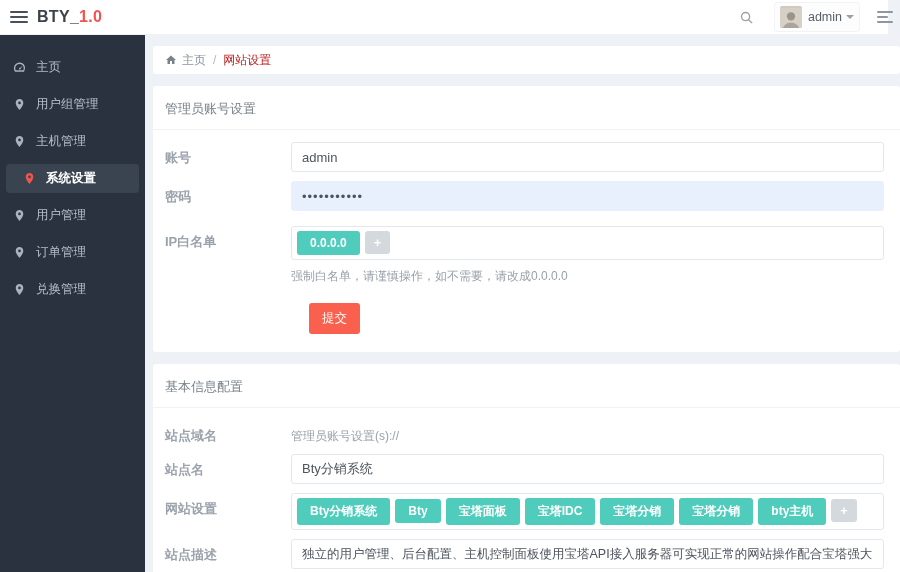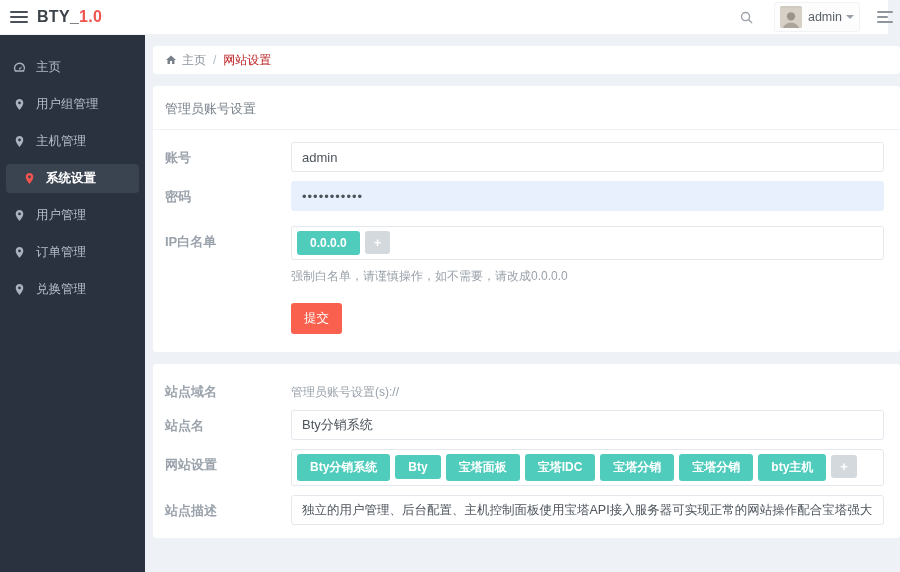--- a/index.html
+++ b/index.html
@@ -56,21 +56,21 @@
   .row-gap-lg { margin-bottom:15px; }
 
   .tagbox { width:100%; min-height:33px; border:1px solid #e4e8ed; border-radius:3px; background:#fff; padding:4px 20px 0 5px; }
   .tag { display:inline-block; background:#4fccbc; color:#ffffff; font-size:12px; font-weight:600;
          padding:5px 13px; border-radius:3px; margin:0 5px 4px 0; cursor:pointer; }
   .add-btn { display:inline-block; background:#d4d9dd; color:#ffffff; font-size:13px; font-weight:bold;
              padding:4px 9px; border-radius:3px; margin:0 5px 4px 0; cursor:pointer; line-height:15px; }
 
   .submit-row { margin-top:18px; margin-bottom:14px; }
   .submit-btn { background:#f9604e; color:#ffffff; border:none; border-radius:3px; font-size:12.5px;
-                padding:7px 13px; cursor:pointer; font-family:inherit; }
+                padding:7px 13px; cursor:pointer; font-family:inherit;margin-left:18px; }
 </style>
 </head>
 <body>
 
 <div class="app">
 
   <div class="header">
     <div class="hamburger">
       <span></span>
         <span></span>
@@ -209,20 +209,21 @@
           <div class="form-label"></div>
           <div class="form-field">
             <button class="submit-btn">提交</button>
           </div>
         </div>
 
       </div>
     </div>
 
     <div class="card">
+      <div class="card-title">基本信息配置</div>
       <div class="card-body">
 
         <div class="form-row">
           <div class="form-label">站点域名</div>
           <div class="form-field">
             <div class="help-text">管理员账号设置(s)://</div>
           </div>
         </div>
 
         <div class="form-row">

